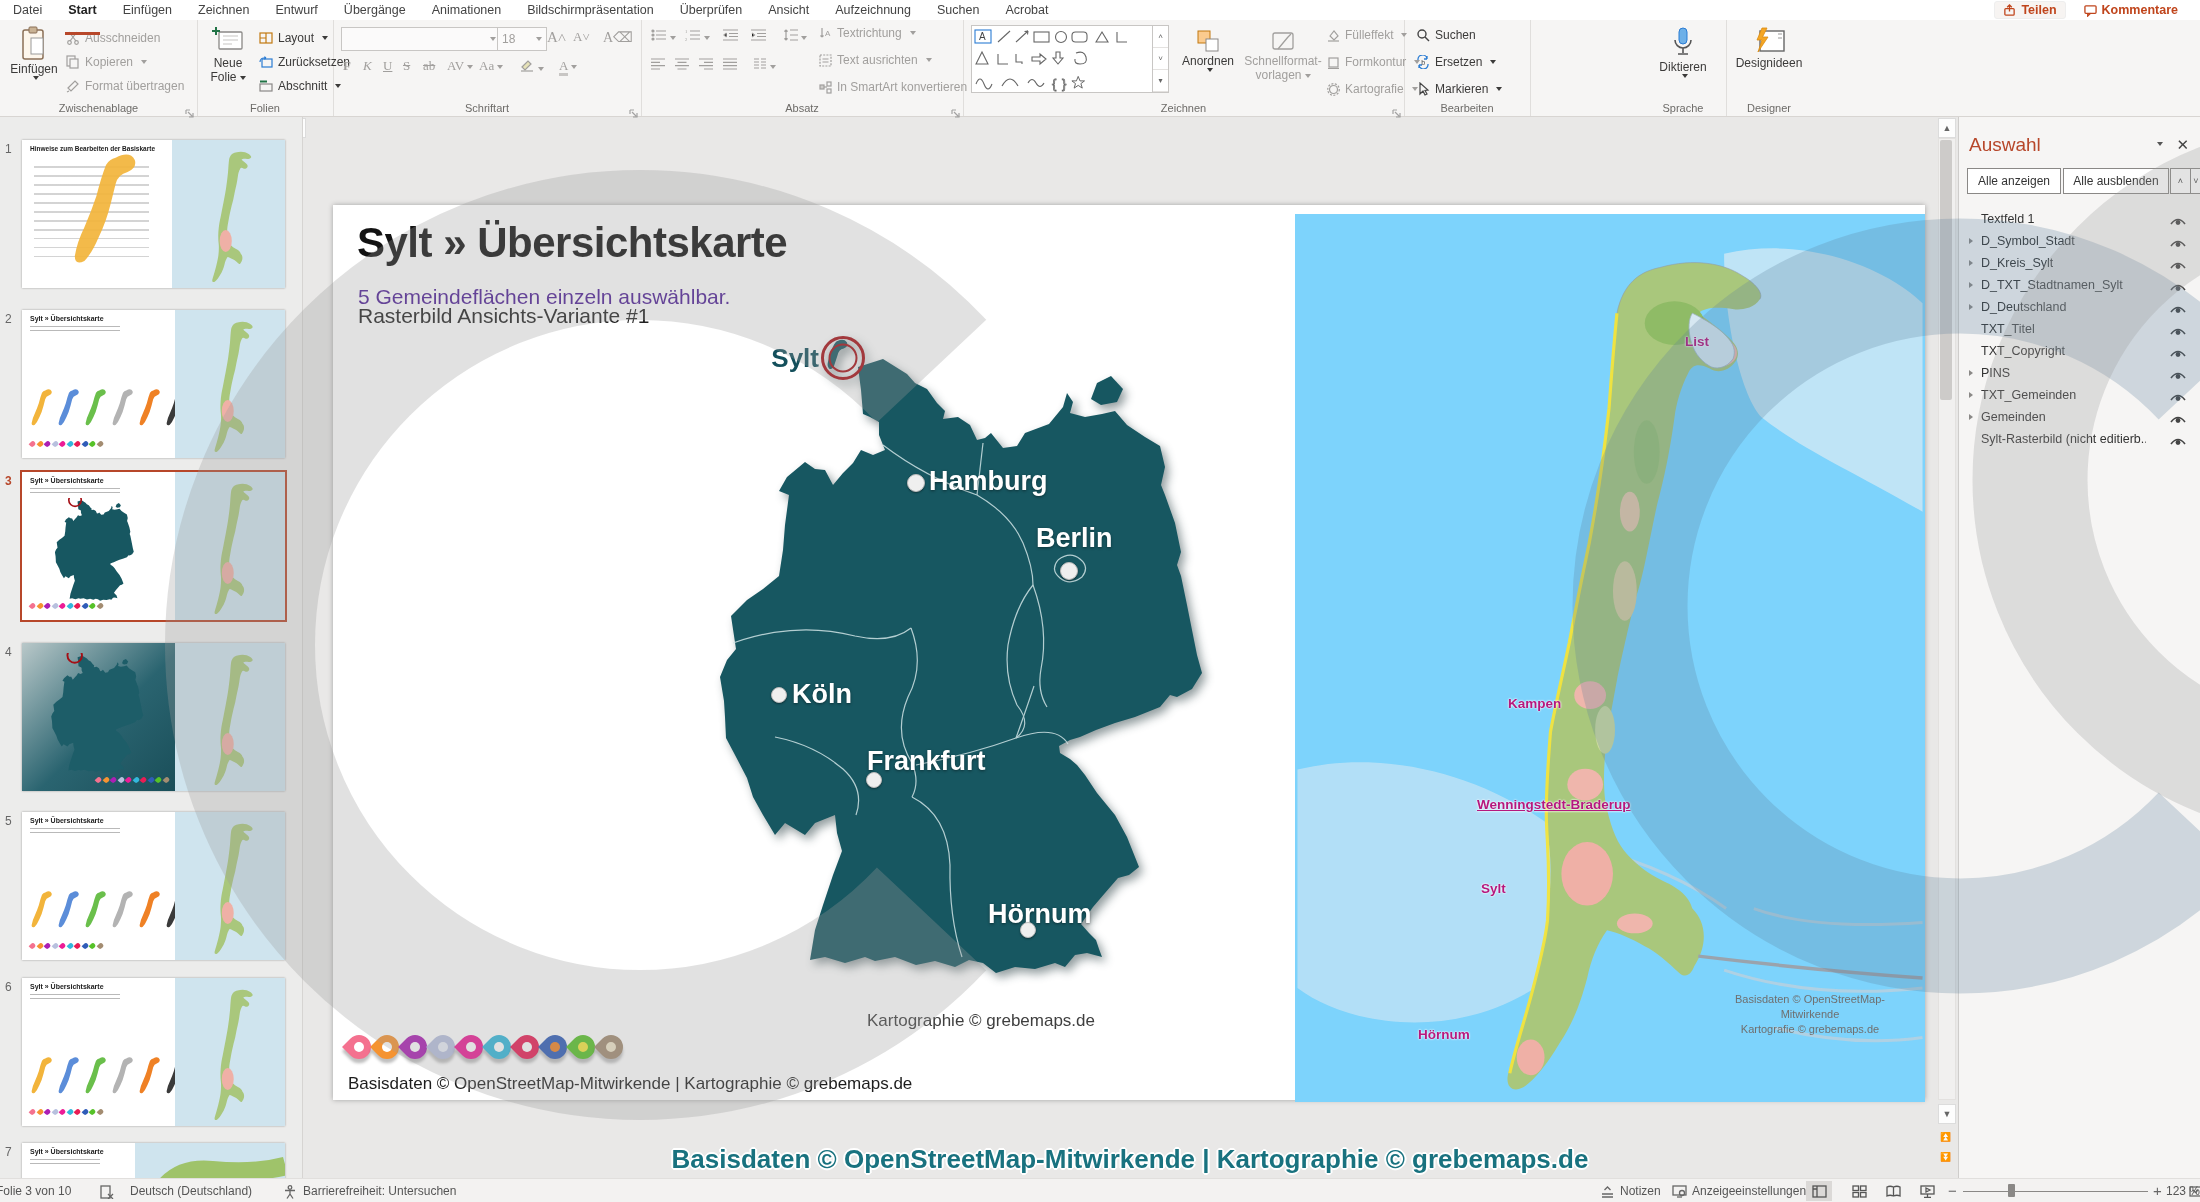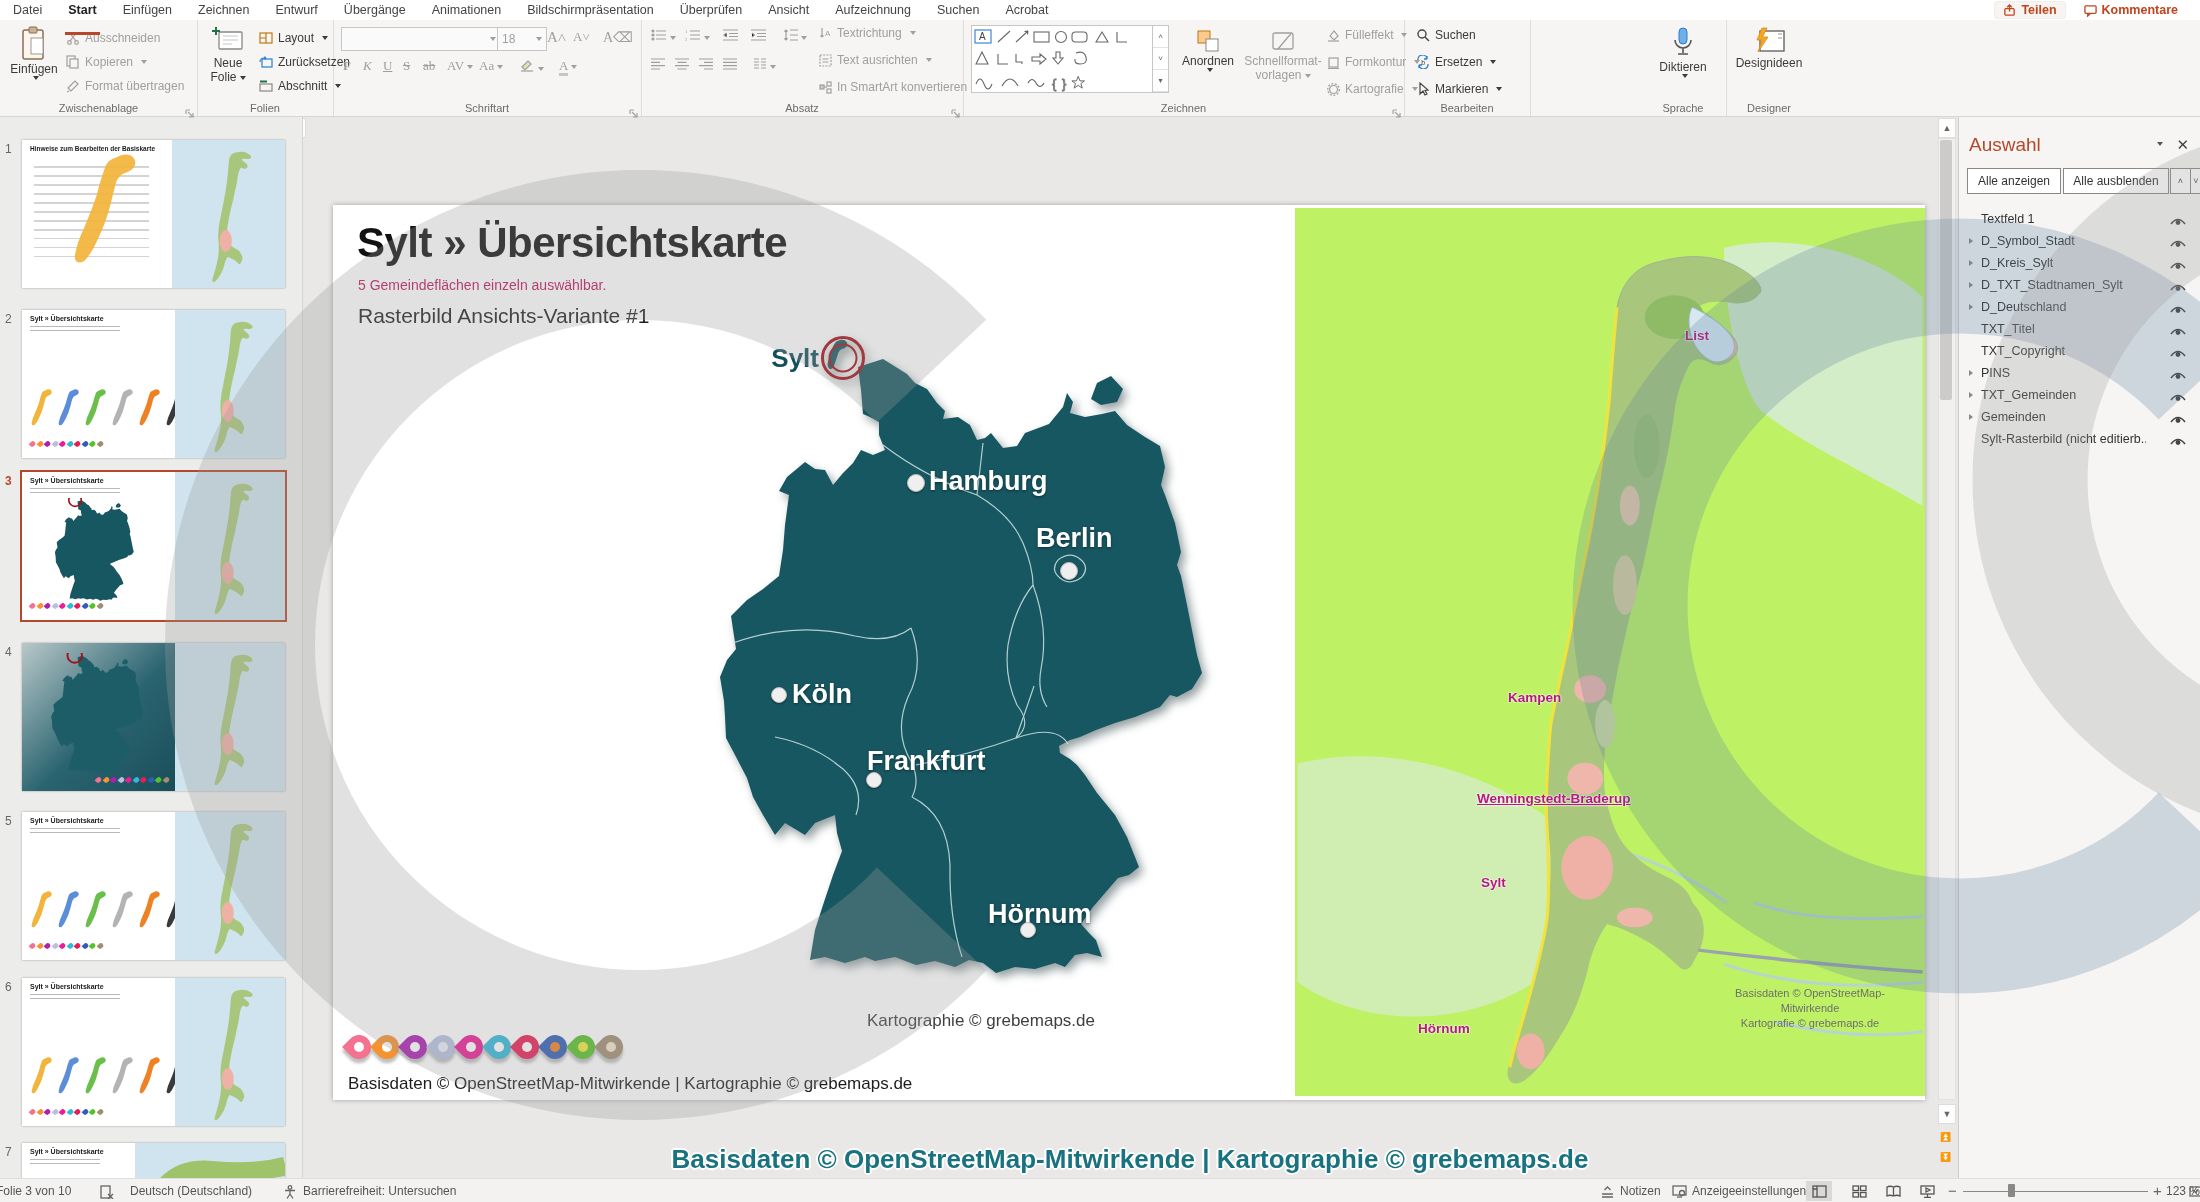--- a/index.html
+++ b/index.html
@@ -44,35 +44,35 @@
   .mini-lines{position:absolute;left:12px;top:26px;width:115px;height:98px;background:repeating-linear-gradient(#c9c9c9 0 1.5px,transparent 1.5px 9px);opacity:.8;}
   .mini-map{position:absolute;top:0;right:0;bottom:0;background:#cfe4ee;}
   .mini-map svg{position:absolute;left:8px;top:4px;}
   .silrow{position:absolute;left:8px;top:74px;display:flex;gap:3px;}
   .pins-micro{position:absolute;display:flex;gap:2.5px;}
   .pins-micro .pp{width:5px;height:6px;border-radius:50% 50% 50% 0;transform:rotate(45deg);}
   
   .canvas{position:absolute;left:302px;top:0;width:1656px;height:1062px;z-index:1;}
   .slide{position:absolute;left:31px;top:89px;width:1592px;height:895px;background:#fff;box-shadow:0 0 5px rgba(0,0,0,.3);}
   .sl-title{position:absolute;left:24px;top:14px;font-size:42px;font-weight:bold;color:#121212;letter-spacing:-.5px;}
-  .sl-sub1{position:absolute;left:25px;top:72px;font-size:14px;color:#be185d;}
+  .sl-sub1{position:absolute;left:25px;top:80px;font-size:21px;color:#4c1d95;}
   .sl-sub2{position:absolute;left:25px;top:99px;font-size:21px;color:#222;}
   .de-svg{position:absolute;left:382px;top:140px;overflow:visible;filter:drop-shadow(4px 5px 5px rgba(15,40,45,.45));}
   .stb{fill:none;stroke:#cfe3e5;stroke-width:1.2;opacity:.85;}
   .ring{fill:none;}
   .city{position:absolute;font-size:27px;font-weight:bold;color:#fff;text-shadow:0 1px 3px rgba(0,0,0,.45);white-space:nowrap;}
   .cdot{position:absolute;background:#efefef;border:1px solid #bbb;border-radius:50%;box-shadow:0 1px 2px rgba(0,0,0,.4);}
   .sylt-call{position:absolute;left:408px;top:138px;width:78px;text-align:right;font-size:26px;font-weight:bold;color:#14505c;}
   .map-credit{position:absolute;left:448px;top:806px;width:400px;text-align:center;font-size:17px;color:#3f3f3f;}
   .pins-main{position:absolute;left:14px;top:830px;display:flex;gap:4px;}
   .pins-main .pp{position:relative;width:24px;height:24px;border-radius:50% 50% 50% 0;transform:rotate(45deg);box-shadow:3px 3px 3px rgba(0,0,0,.25);}
   .pins-main .pp i{position:absolute;left:7px;top:7px;width:10px;height:10px;border-radius:50%;}
   .sl-credit{position:absolute;left:15px;top:869px;font-size:17px;color:#1d1d1d;}
   
-  .raster{position:absolute;left:962px;top:3px;width:630px;height:888px;background:#bef264;overflow:hidden;}
+  .raster{position:absolute;left:962px;top:9px;width:630px;height:888px;background:#7dd3fc;overflow:hidden;}
   .raster svg{position:absolute;left:0;top:0;}
   .town{position:absolute;font-size:13.5px;font-weight:bold;color:#b5187e;text-shadow:0 0 2px #fff,0 0 2px #fff;white-space:nowrap;}
   .town.u{text-decoration:underline;margin-left:44px;}
   .r-credit{position:absolute;left:435px;top:778px;width:160px;text-align:center;font-size:11px;color:#6f6f6f;line-height:15px;}
   .canvas-credit{position:absolute;left:0px;top:1028px;width:1656px;text-align:center;font-size:26px;font-weight:bold;color:#19727f;
      text-shadow:-2px 0 #fff,2px 0 #fff,0 -2px #fff,0 2px #fff,-1px -1px #fff,1px 1px #fff,1px -1px #fff,-1px 1px #fff;}
   
   .sbox{position:absolute;width:16px;height:18px;background:#fdfdfd;border:1px solid #dcdcdc;color:#666;font-size:9px;display:flex;align-items:center;justify-content:center;}
   .thumb-sb{position:absolute;left:288px;top:2px;}
   .canv-sb-top{position:absolute;left:1938px;top:2px;}

